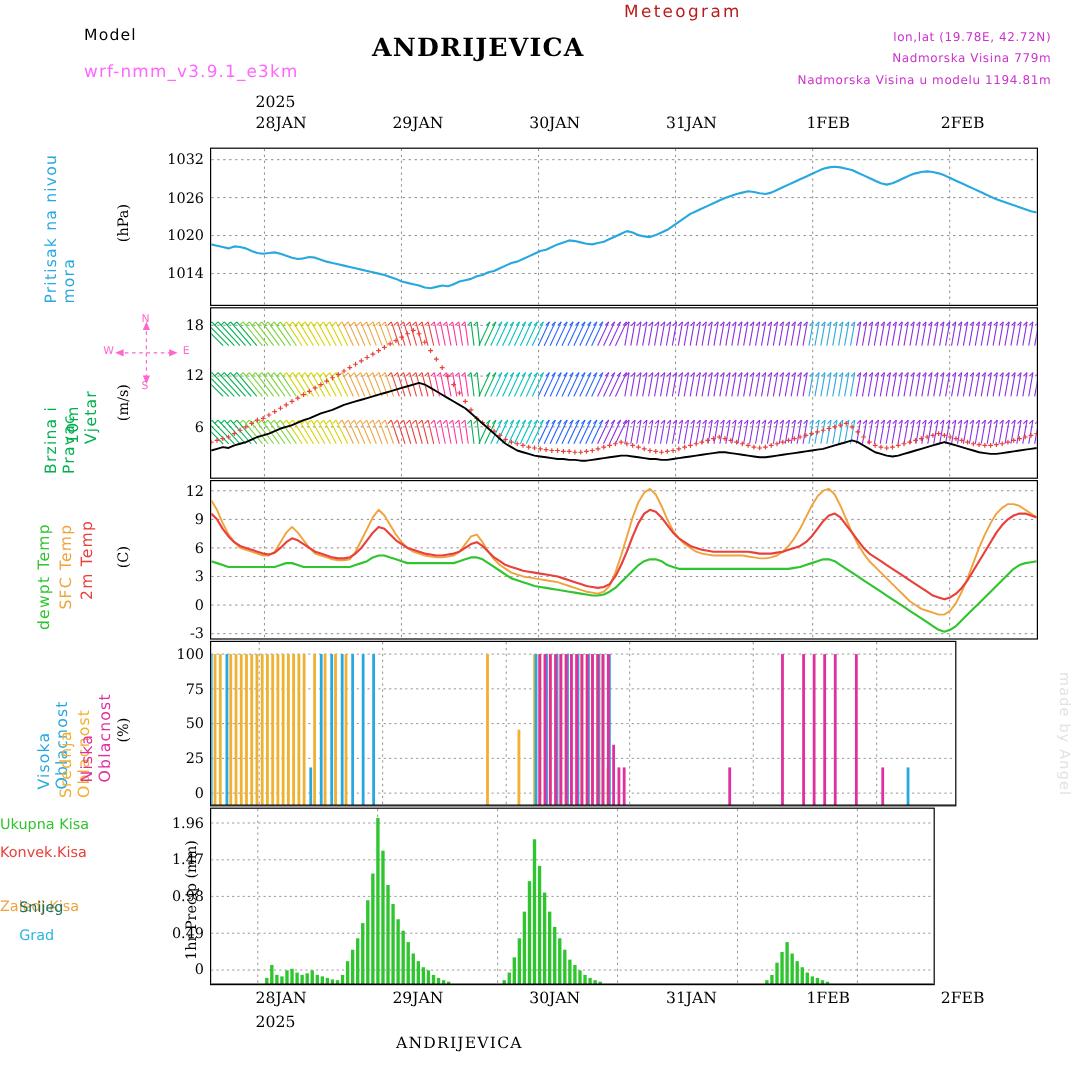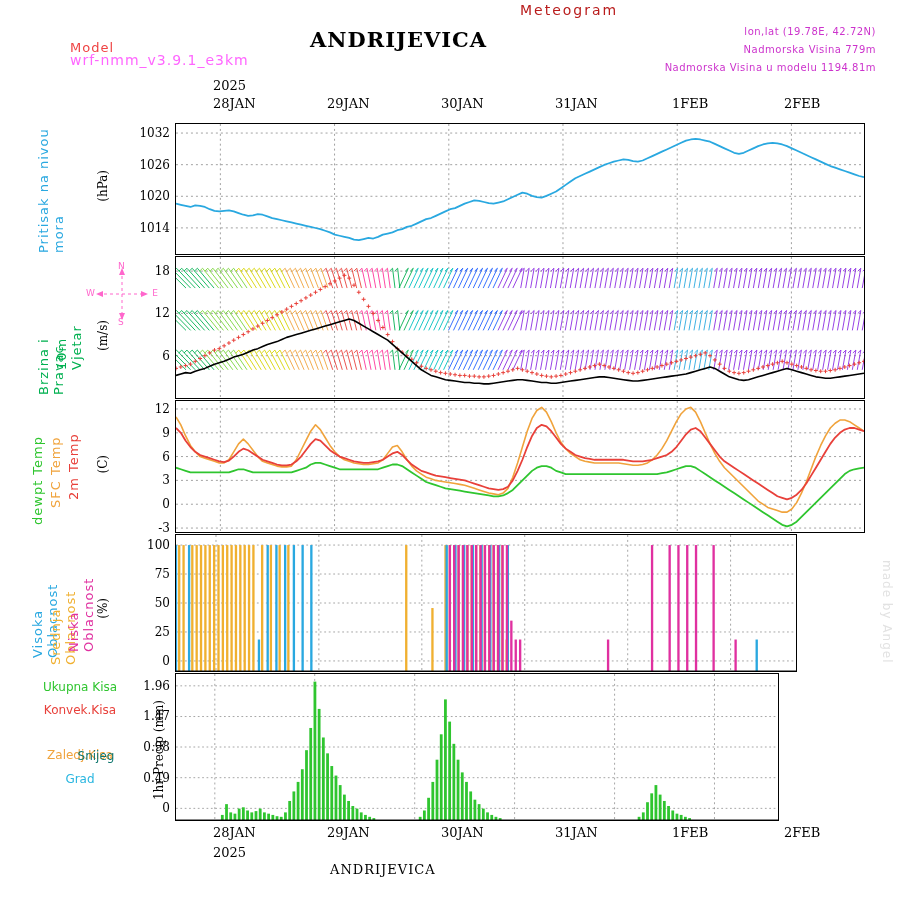--- a/index.html
+++ b/index.html
@@ -1,20 +1,20 @@
 <!DOCTYPE html>
 <html><head>
 <meta charset="utf-8">
 <style>
   html,body{margin:0;padding:0;}
   body{width:900px;height:900px;background:#ffffff;font-family:"DejaVu Sans",sans-serif;overflow:hidden;position:relative;}
   .abs{position:absolute;}
   .meteogram-title{left:520px;top:2px;font-size:14px;color:#b91c1c;letter-spacing:2px;}
   .station-title{left:310px;top:27px;font-size:21px;font-weight:bold;color:#000;font-family:"DejaVu Serif",serif;letter-spacing:1px;}
-  .model-label{left:70px;top:40px;font-size:13px;color:#ef4444;letter-spacing:1px;}
+  .model-label{left:70px;top:22px;font-size:13px;color:#000000;letter-spacing:1px;}
   .model-name{left:70px;top:52px;font-size:14px;color:#ff66ff;letter-spacing:1px;text-align:center;}
   .meta{right:24px;text-align:right;font-size:10px;color:#cc33cc;letter-spacing:.5px;}
   .meta1{top:26px;}
   .meta2{top:44px;}
   .meta3{top:62px;}
   .made-by{right:6px;top:560px;font-size:12px;color:#e2e2e2;writing-mode:vertical-rl;letter-spacing:1px;}
   .footer-station{left:330px;top:862px;font-size:13px;color:#000;font-family:"DejaVu Serif",serif;letter-spacing:1px;}
 
   .panel{position:absolute;left:175px;border:1px solid #000;background:#fff;box-sizing:border-box;}
   #p-press{top:123px;height:132px;width:690px;}
@@ -27,21 +27,21 @@
 
   .ytick{position:absolute;right:100%;margin-right:6px;transform:translateY(-50%);font-size:12px;font-family:"DejaVu Serif",serif;color:#000;white-space:nowrap;}
   .xtop{position:absolute;top:96px;font-size:13px;font-family:"DejaVu Serif",serif;color:#000;}
   .xyear{position:absolute;top:78px;font-size:13px;font-family:"DejaVu Serif",serif;color:#000;}
   .xbot{position:absolute;top:825px;font-size:13px;font-family:"DejaVu Serif",serif;color:#000;}
   .xbotyear{position:absolute;top:845px;left:213px;font-size:13px;font-family:"DejaVu Serif",serif;color:#000;}
 
   .vlabel{position:absolute;writing-mode:vertical-rl;transform:rotate(180deg);font-size:13px;letter-spacing:1px;font-family:"DejaVu Sans",sans-serif;}
   .unit{position:absolute;writing-mode:vertical-rl;transform:rotate(180deg);font-size:12px;font-family:"DejaVu Serif",serif;color:#000;}
 
-  .legend-left{position:absolute;font-size:12px;text-align:center;}
+  .legend-left{position:absolute;font-size:12px;text-align:left;}
   .compass{position:absolute;left:86px;top:262px;width:72px;height:64px;font-size:9px;color:#ff66cc;}
   .compass .c-n{position:absolute;left:32px;top:-1px;}
   .compass .c-s{position:absolute;left:32px;bottom:-1px;}
   .compass .c-w{position:absolute;left:0px;top:26px;}
   .compass .c-e{position:absolute;right:0px;top:26px;}
 </style>
 </head>
 <body>
 
 <div class="abs meteogram-title">Meteogram</div>
@@ -1380,21 +1380,21 @@
       <rect x="597.02" y="10.22" width="2.6" height="127.78" fill="#e030a0"></rect>
       <rect x="621.49" y="106.06" width="2.6" height="31.94" fill="#e030a0"></rect>
       <line x1="0" y1="138" x2="690" y2="138" stroke="#000" stroke-width="1"></line>
     </svg>
 </div>
 
 <div class="legend-left" style="left:0px;top:680px;width:160px;color:#2fc52f;">Ukupna Kisa</div>
 <div class="legend-left" style="left:0px;top:703px;width:160px;color:#e8403a;">Konvek.Kisa</div>
 <div class="legend-left" style="left:0px;top:726px;width:160px;color:#f0a33c;margin-top:22px;">Zaledj.Kisa</div>
 <div class="legend-left" style="left:16px;top:749px;width:160px;color:#0f766e;">Snijeg</div>
-<div class="legend-left" style="left:0px;top:772px;width:160px;color:#29b6e0;">Grad</div>
+<div class="legend-left" style="left:16px;top:772px;width:160px;color:#29b6e0;">Grad</div>
 <div class="abs unit" style="left:152px;top:700px;">1hr Precip (mm)</div>
 <div class="panel" id="p-precip">
   <div class="ytick" style="top:8.1%;">1.96</div>
   <div class="ytick" style="top:29.1%;">1.47</div>
   <div class="ytick" style="top:50.0%;">0.98</div>
   <div class="ytick" style="top:71.0%;">0.49</div>
   <div class="ytick" style="top:92.0%;">0</div>
   <svg id="svg-precip" viewBox="0 0 690 148" preserveAspectRatio="none">
       <line x1="0" y1="12.0" x2="690" y2="12.0" stroke="#777" stroke-width="0.7" stroke-dasharray="2,3"></line>
       <line x1="0" y1="43.1" x2="690" y2="43.1" stroke="#777" stroke-width="0.7" stroke-dasharray="2,3"></line>

